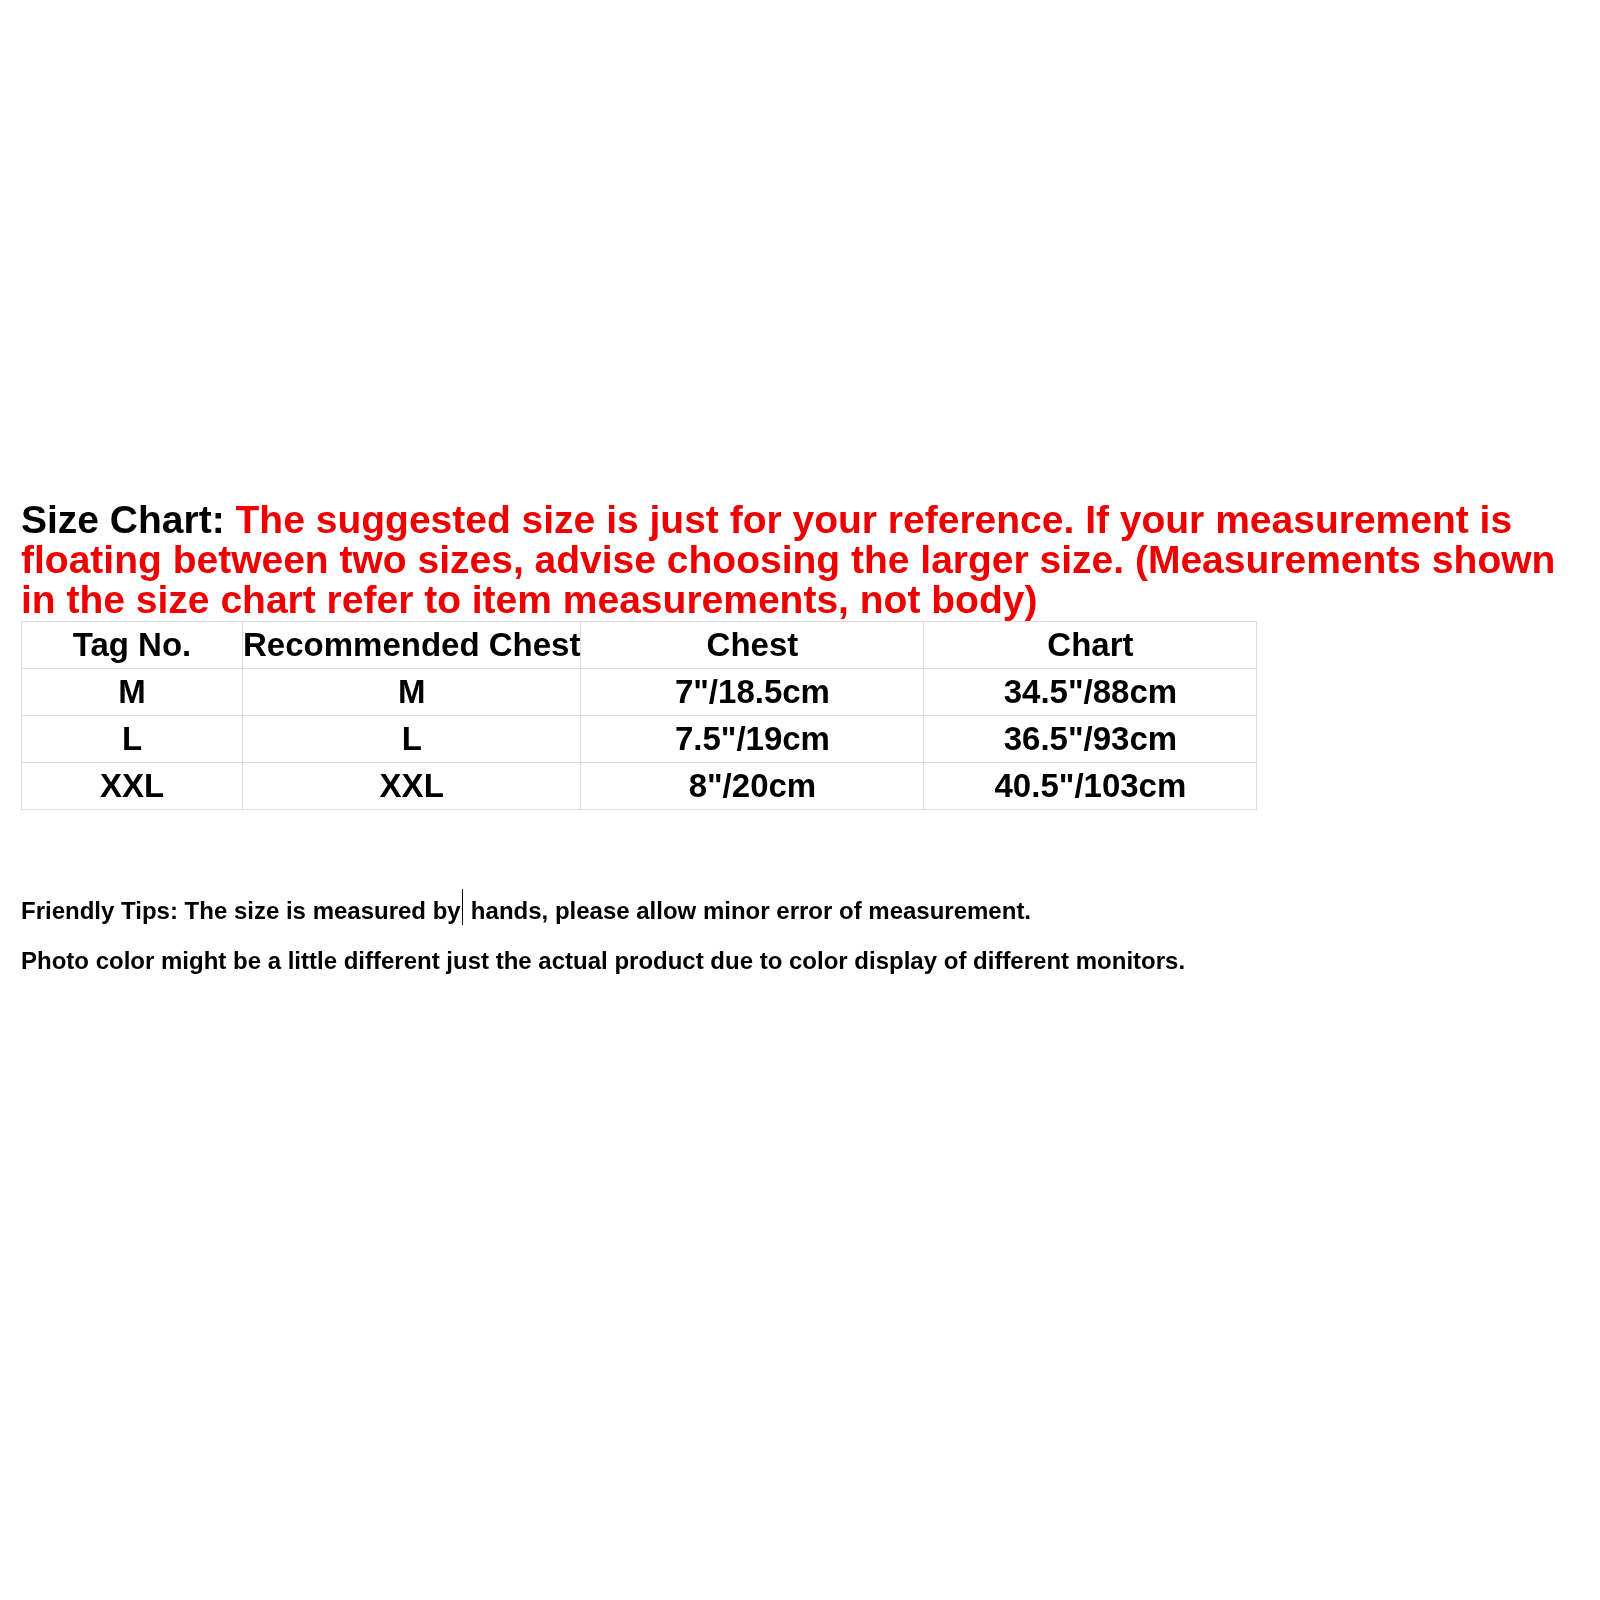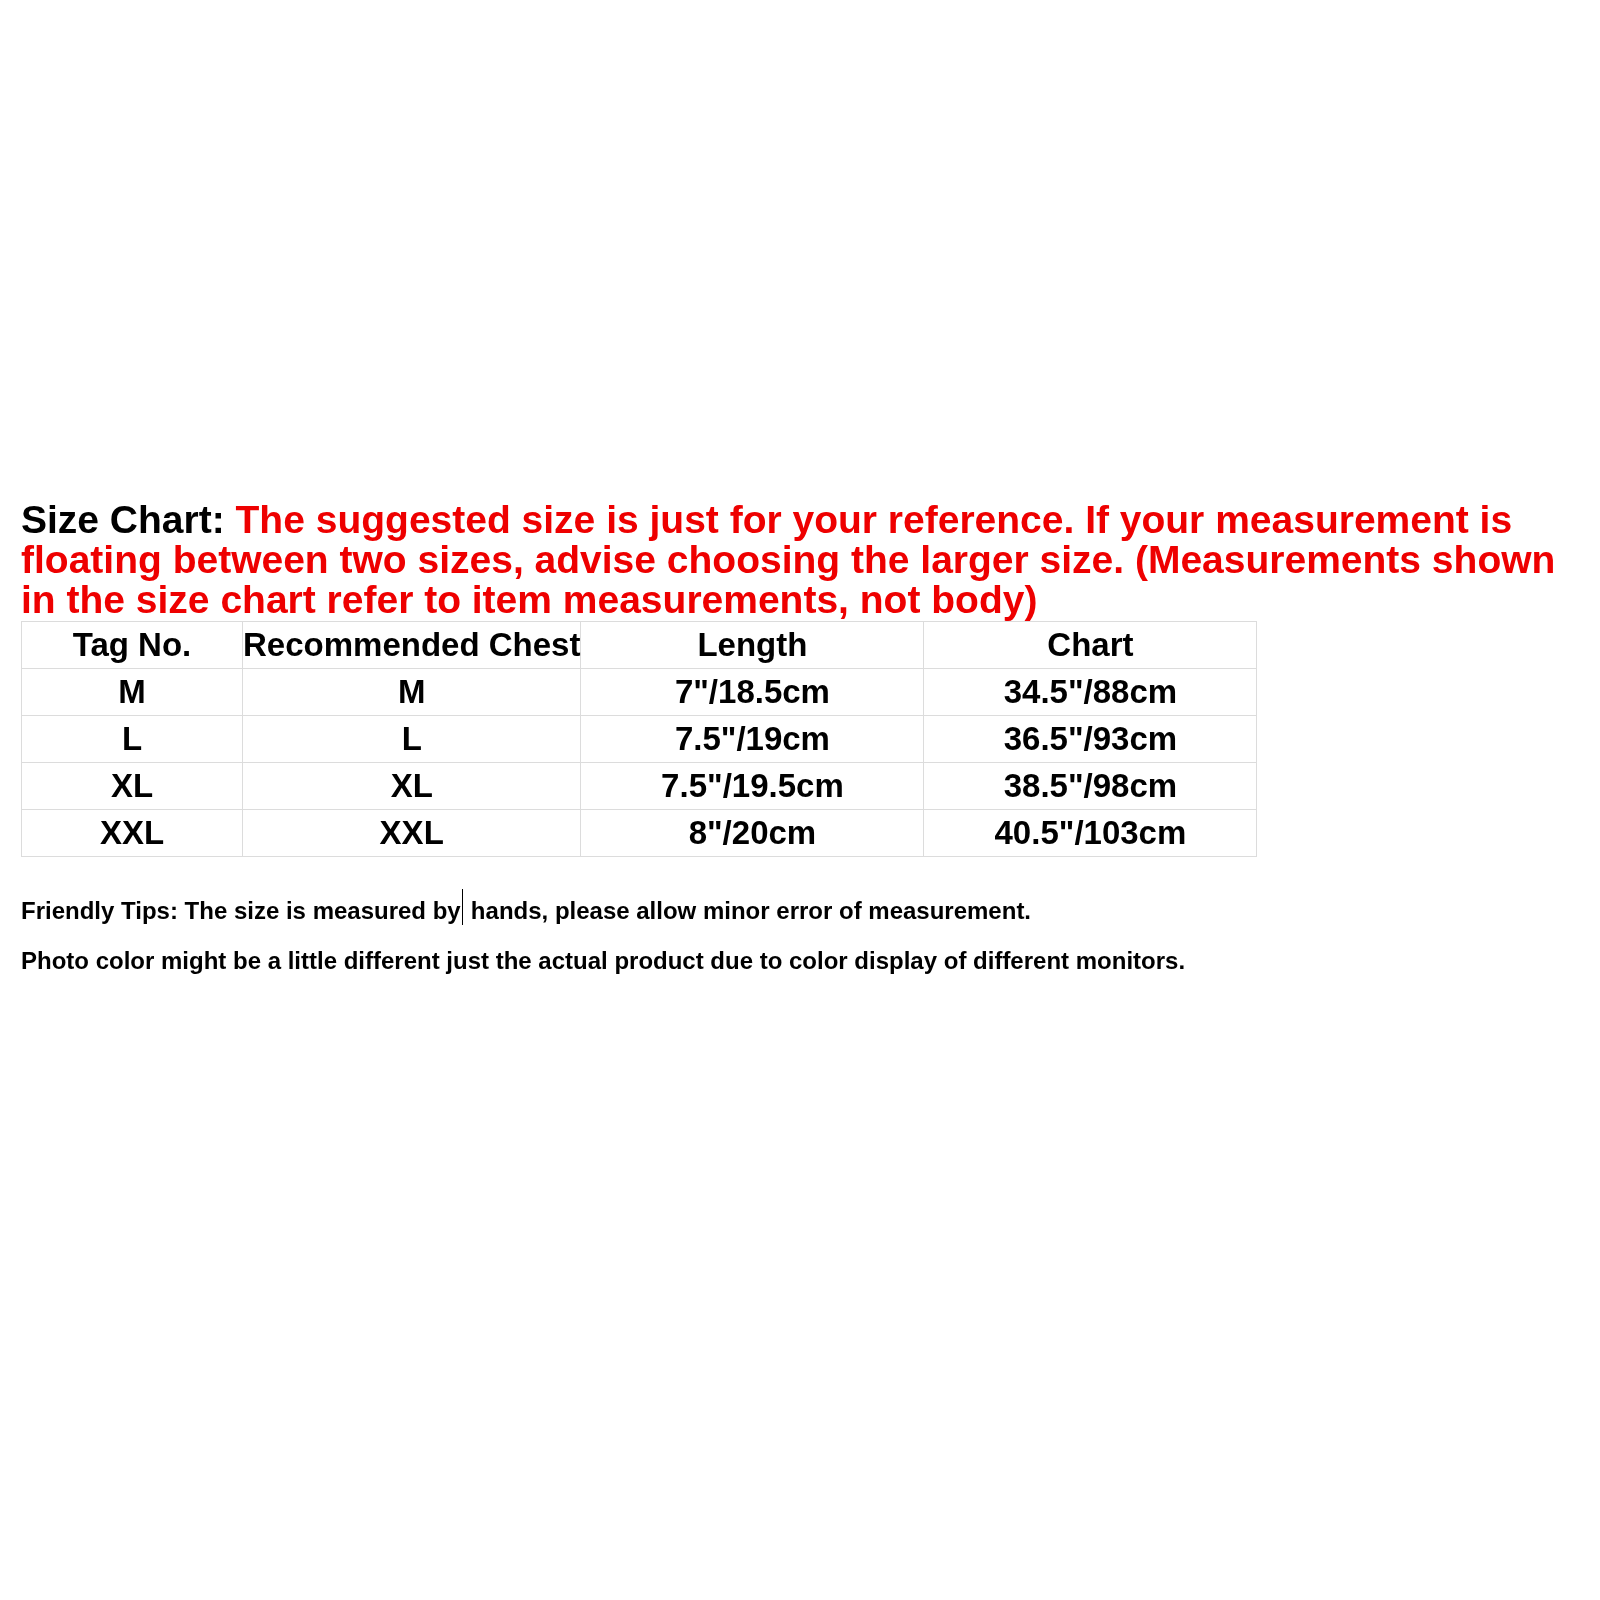--- a/index.html
+++ b/index.html
@@ -81,44 +81,38 @@
   <colgroup>
     <col class="c1">
       <col class="c2">
       <col class="c3">
       <col class="c4">
   </colgroup>
   <thead>
     <tr>
       <th>Tag No.</th>
       <th>Recommended Chest</th>
-      <th>Length</th>
+      <th>Chest</th>
       <th>Chart</th>
     </tr>
   </thead>
   <tbody>
     <tr>
       <td>M</td>
       <td>M</td>
       <td>7"/18.5cm</td>
       <td>34.5"/88cm</td>
     </tr>
     <tr>
       <td>L</td>
       <td>L</td>
       <td>7.5"/19cm</td>
       <td>36.5"/93cm</td>
     </tr>
     <tr>
-      <td>XL</td>
-      <td>XL</td>
-      <td>7.5"/19.5cm</td>
-      <td>38.5"/98cm</td>
-    </tr>
-    <tr>
       <td>XXL</td>
       <td>XXL</td>
       <td>8"/20cm</td>
       <td>40.5"/103cm</td>
     </tr>
   </tbody>
 </table>
 
 <div class="tips tip1">
   <span>Friendly Tips: The size is measured by</span><span class="cursor-caret"></span><span> hands, please allow minor error of measurement.</span>

